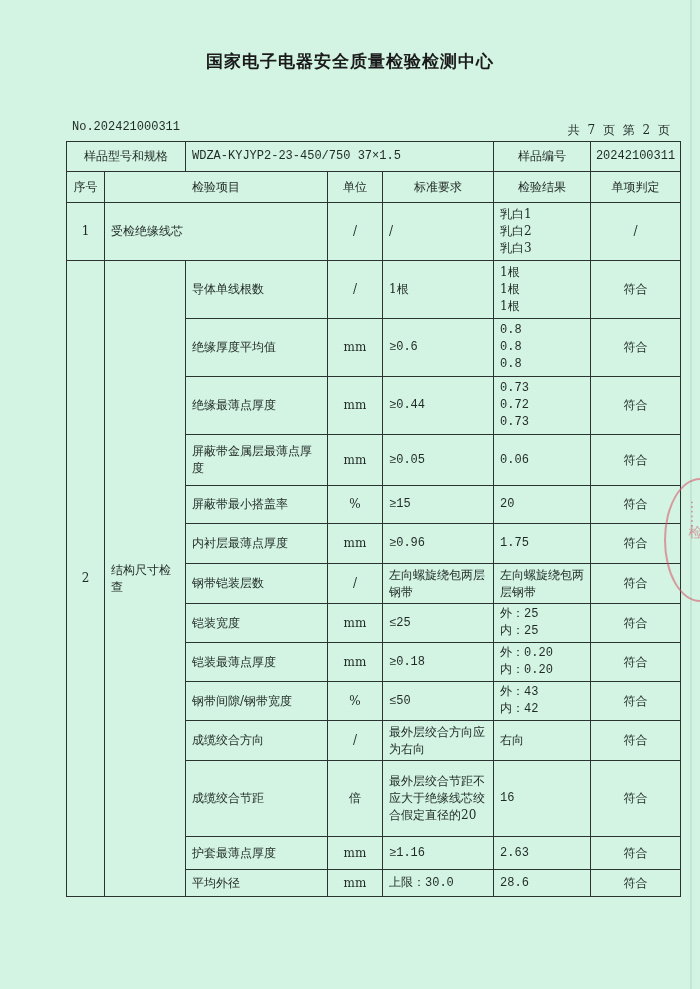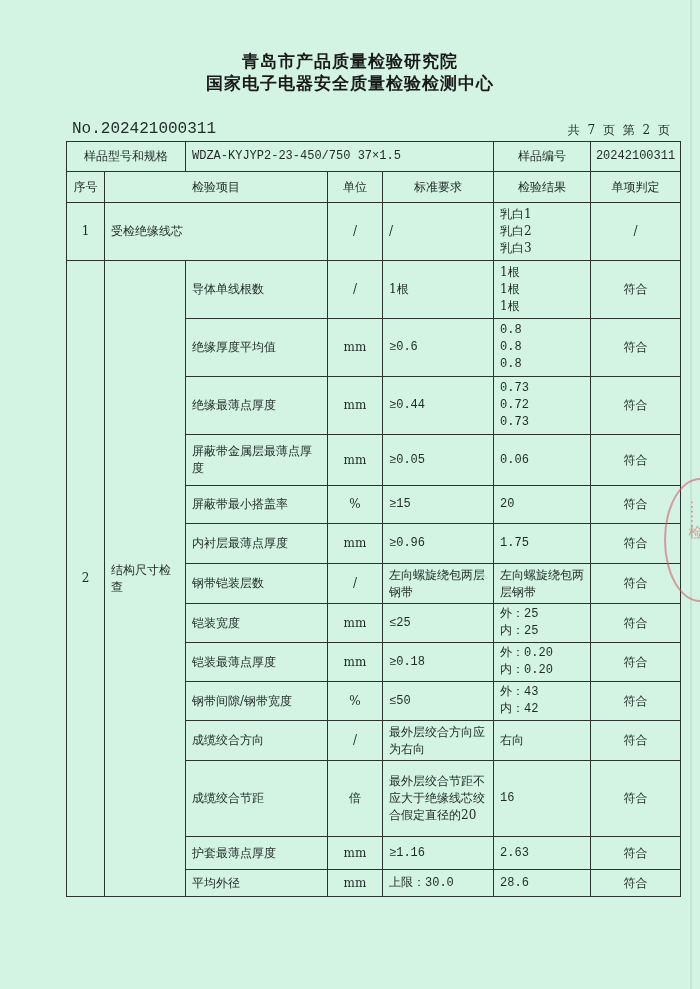--- a/index.html
+++ b/index.html
@@ -9,21 +9,21 @@
     font-family:"DejaVu Serif","Liberation Serif",serif;
     color:#1f2a26;
     position:relative;
   }
   .page-edge {
     position:absolute; left:690px; top:0; width:2px; height:989px;
     background:#c2e6d6;
   }
   .title-block { position:absolute; left:0; top:50px; width:700px; text-align:center; }
   .title-line { font-family:"DejaVu Sans","Liberation Sans",sans-serif; font-weight:bold; font-size:17px; line-height:22px; letter-spacing:1px; color:#1a1a1a; }
-  .report-no { position:absolute; left:72px; top:120px; font-size:16px; font-family:"Liberation Mono","DejaVu Sans Mono",monospace; }
+  .report-no { position:absolute; left:72px; top:120px; font-size:12px; font-family:"Liberation Mono","DejaVu Sans Mono",monospace; }
   .page-info { position:absolute; right:28px; top:122px; font-size:12px; letter-spacing:2px; }
   table.report {
     position:absolute; left:66px; top:141px; width:614px;
     border-collapse:collapse; table-layout:fixed;
     font-size:12px;
   }
   table.report td {
     border:1.5px solid #2b3330;
     padding:2px 6px;
     vertical-align:middle;
@@ -38,21 +38,20 @@
     border-right:none;
   }
   .stamp-text { position:absolute; left:676px; top:500px; color:rgba(210,70,90,0.5); font-size:14px; line-height:40px; writing-mode:vertical-rl; }
 </style>
 </head>
 <body>
 
 <div class="page-edge"></div>
 
 <div class="title-block">
-  <div class="title-line">青岛市产品质量检验研究院</div>
   <div class="title-line">国家电子电器安全质量检验检测中心</div>
 </div>
 
 <div class="report-no">No.202421000311</div>
 <div class="page-info">共 7 页 第 2 页</div>
 
 <table class="report">
   <colgroup>
     <col style="width:38px">
       <col style="width:81px">

